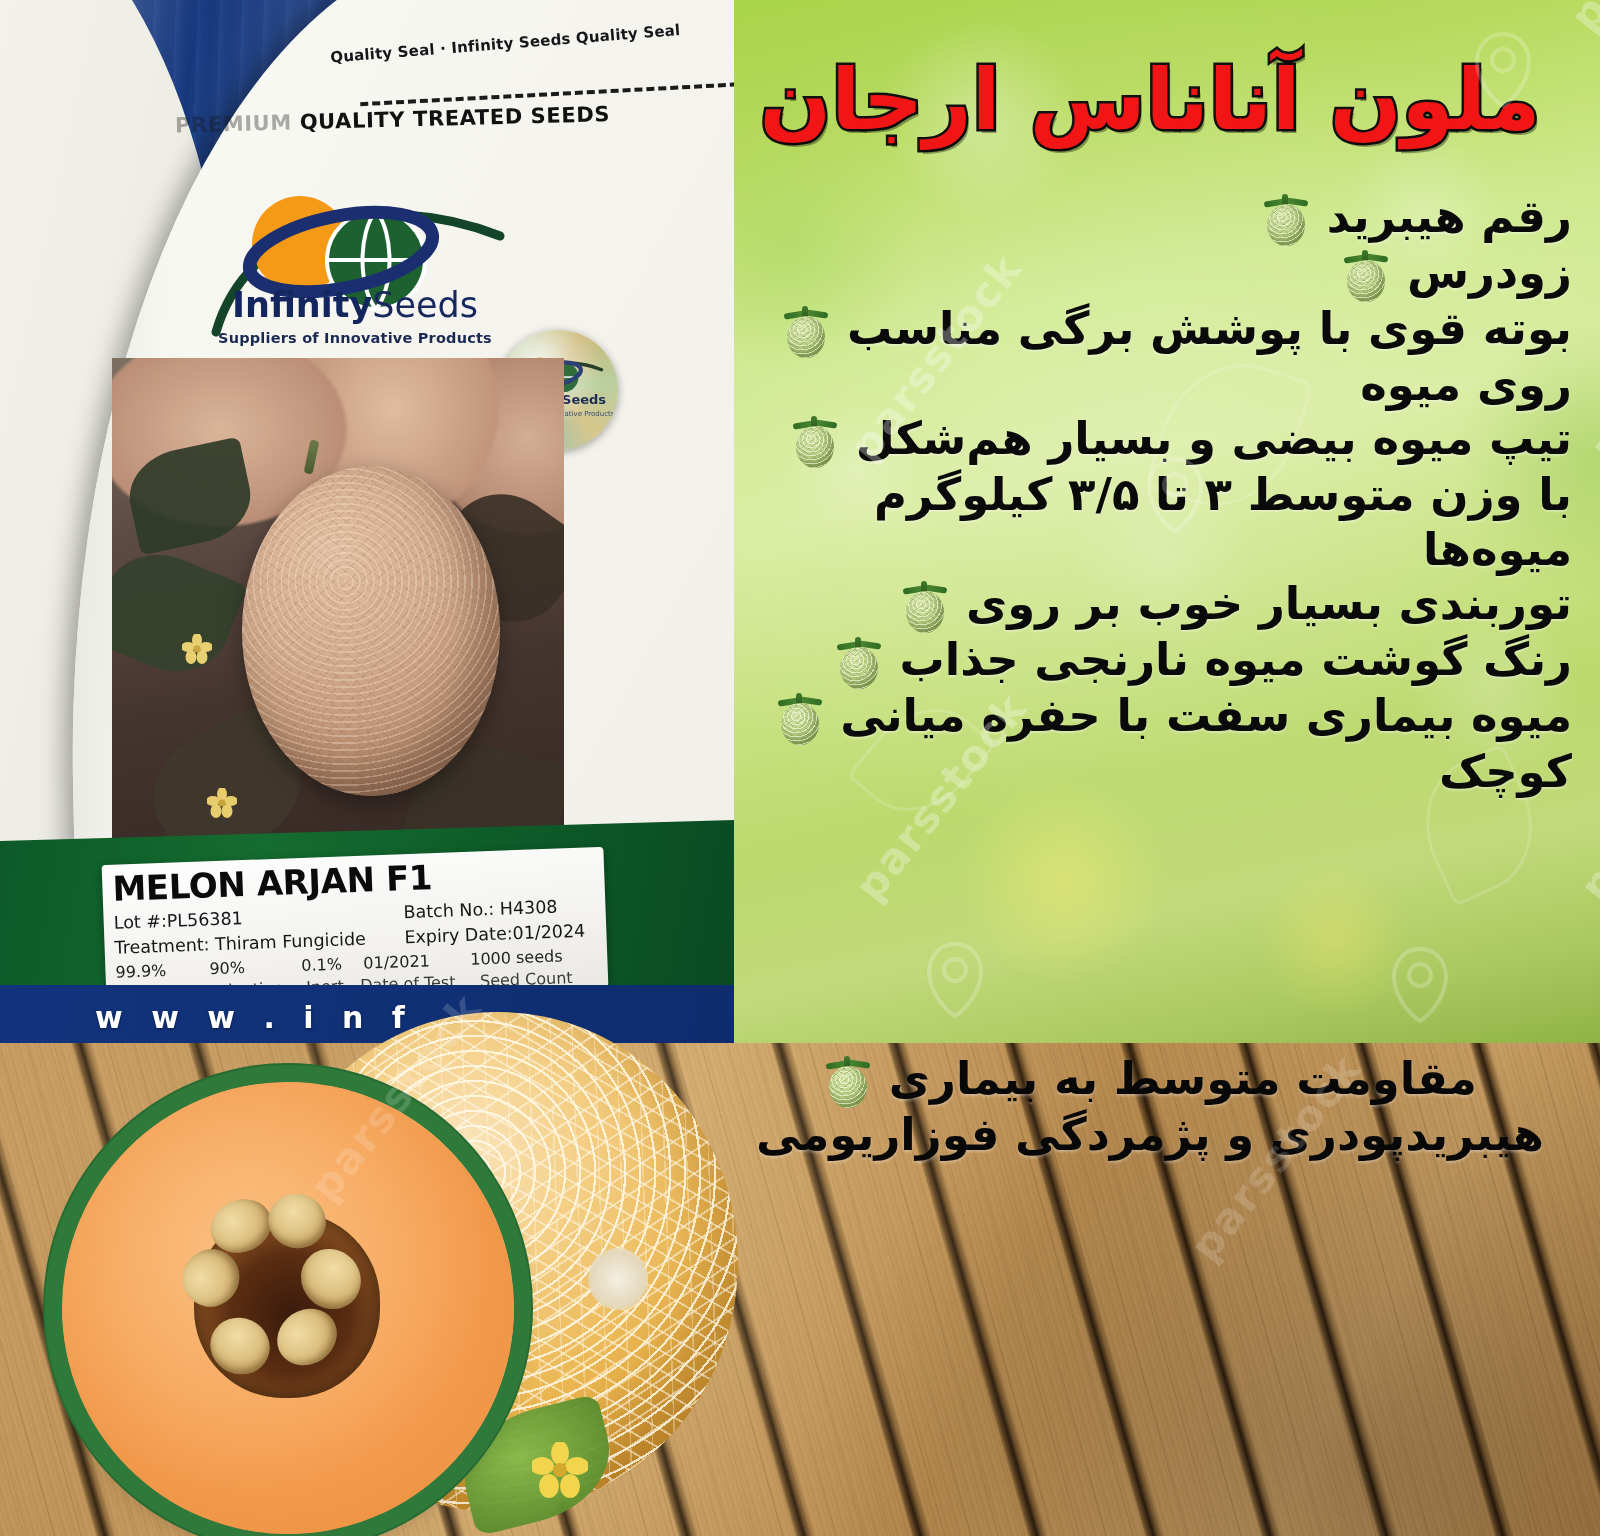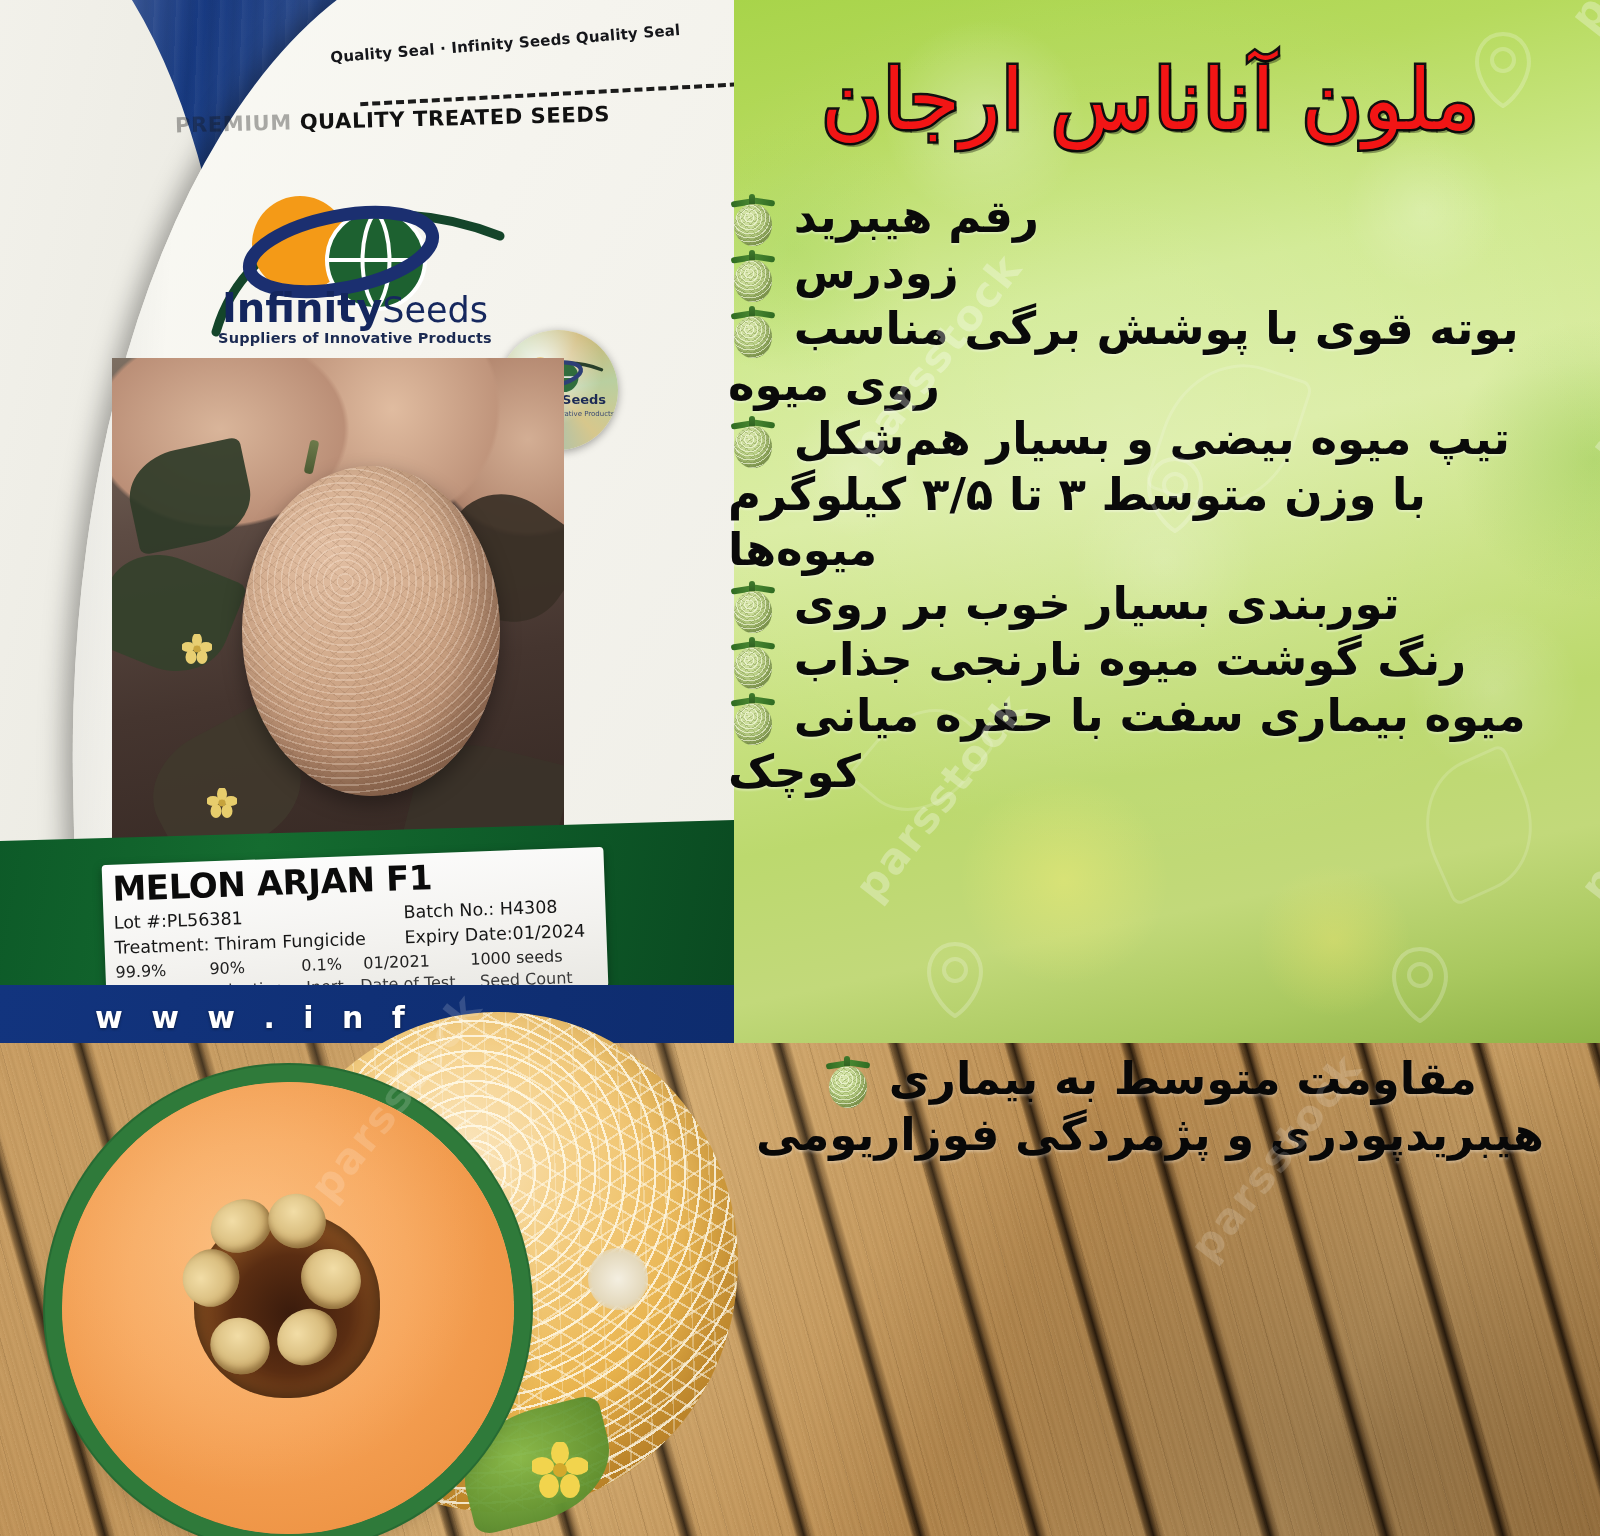--- a/index.html
+++ b/index.html
@@ -107,21 +107,21 @@
   
   .logo-wrap{position:absolute;left:208px;top:182px;width:300px;height:175px;}
   .logo-sub{
     position:absolute;left:205px;top:330px;width:300px;text-align:center;
     font-size:14.5px;font-weight:bold;color:#1b2a52;direction:ltr;letter-spacing:.2px;
   }
   .logo-name{
     position:absolute;left:200px;top:288px;width:310px;text-align:center;
     direction:ltr;line-height:1;white-space:nowrap;
   }
-  .logo-name .b{font-size:40px;font-weight:bold;color:#14265e;}
+  .logo-name .b{font-size:35px;font-weight:bold;color:#14265e;}
   .logo-name .g{font-size:35px;color:#16285e;font-weight:400;}
 
   
   .holo{
     position:absolute;left:498px;top:330px;width:120px;height:120px;border-radius:50%;
     background:
       radial-gradient(circle at 35% 30%,rgba(255,255,255,0.85),rgba(255,255,255,0) 55%),
       conic-gradient(from 20deg,#cbb36d,#b9cfa0,#d7c78c,#9fc0b5,#cdb97a,#bfd1a4,#cbb36d);
     box-shadow:0 2px 8px rgba(0,0,0,0.35);overflow:hidden;
   }
@@ -256,28 +256,28 @@
     background:radial-gradient(ellipse at 40% 40%,#86b94a,#5e9130 70%,#4a7a26 100%);
     border-radius:58% 12% 58% 12%;transform:rotate(-14deg);opacity:.95;
   }
   .mp-flower{
     position:absolute;left:470px;top:430px;width:56px;height:56px;
   }
 
   
   .headline{
     position:absolute;right:40px;top:56px;width:820px;text-align:center;
-    font-size:84px;font-weight:normal;color:#f21515;line-height:1.06;
+    font-size:84px;font-weight:bold;color:#f21515;line-height:1.06;
     -webkit-text-stroke:5px #111;paint-order:stroke fill;
     text-shadow:3px 4px 0 rgba(0,0,0,0.35);
     letter-spacing:-1px;
   }
   .bullets{
     position:absolute;right:26px;top:190px;width:848px;
-    text-align:left;
+    text-align:right;
   }
   .bline{
     position:relative;
     font-size:45px;font-weight:bold;color:#0a0a0a;line-height:1.21;
     padding:0 2px;
     text-shadow:0 2px 2px rgba(255,255,255,0.35);
   }
   .bline.wood-line{
     color:#080808;text-shadow:0 2px 3px rgba(255,255,255,0.30);
   }

